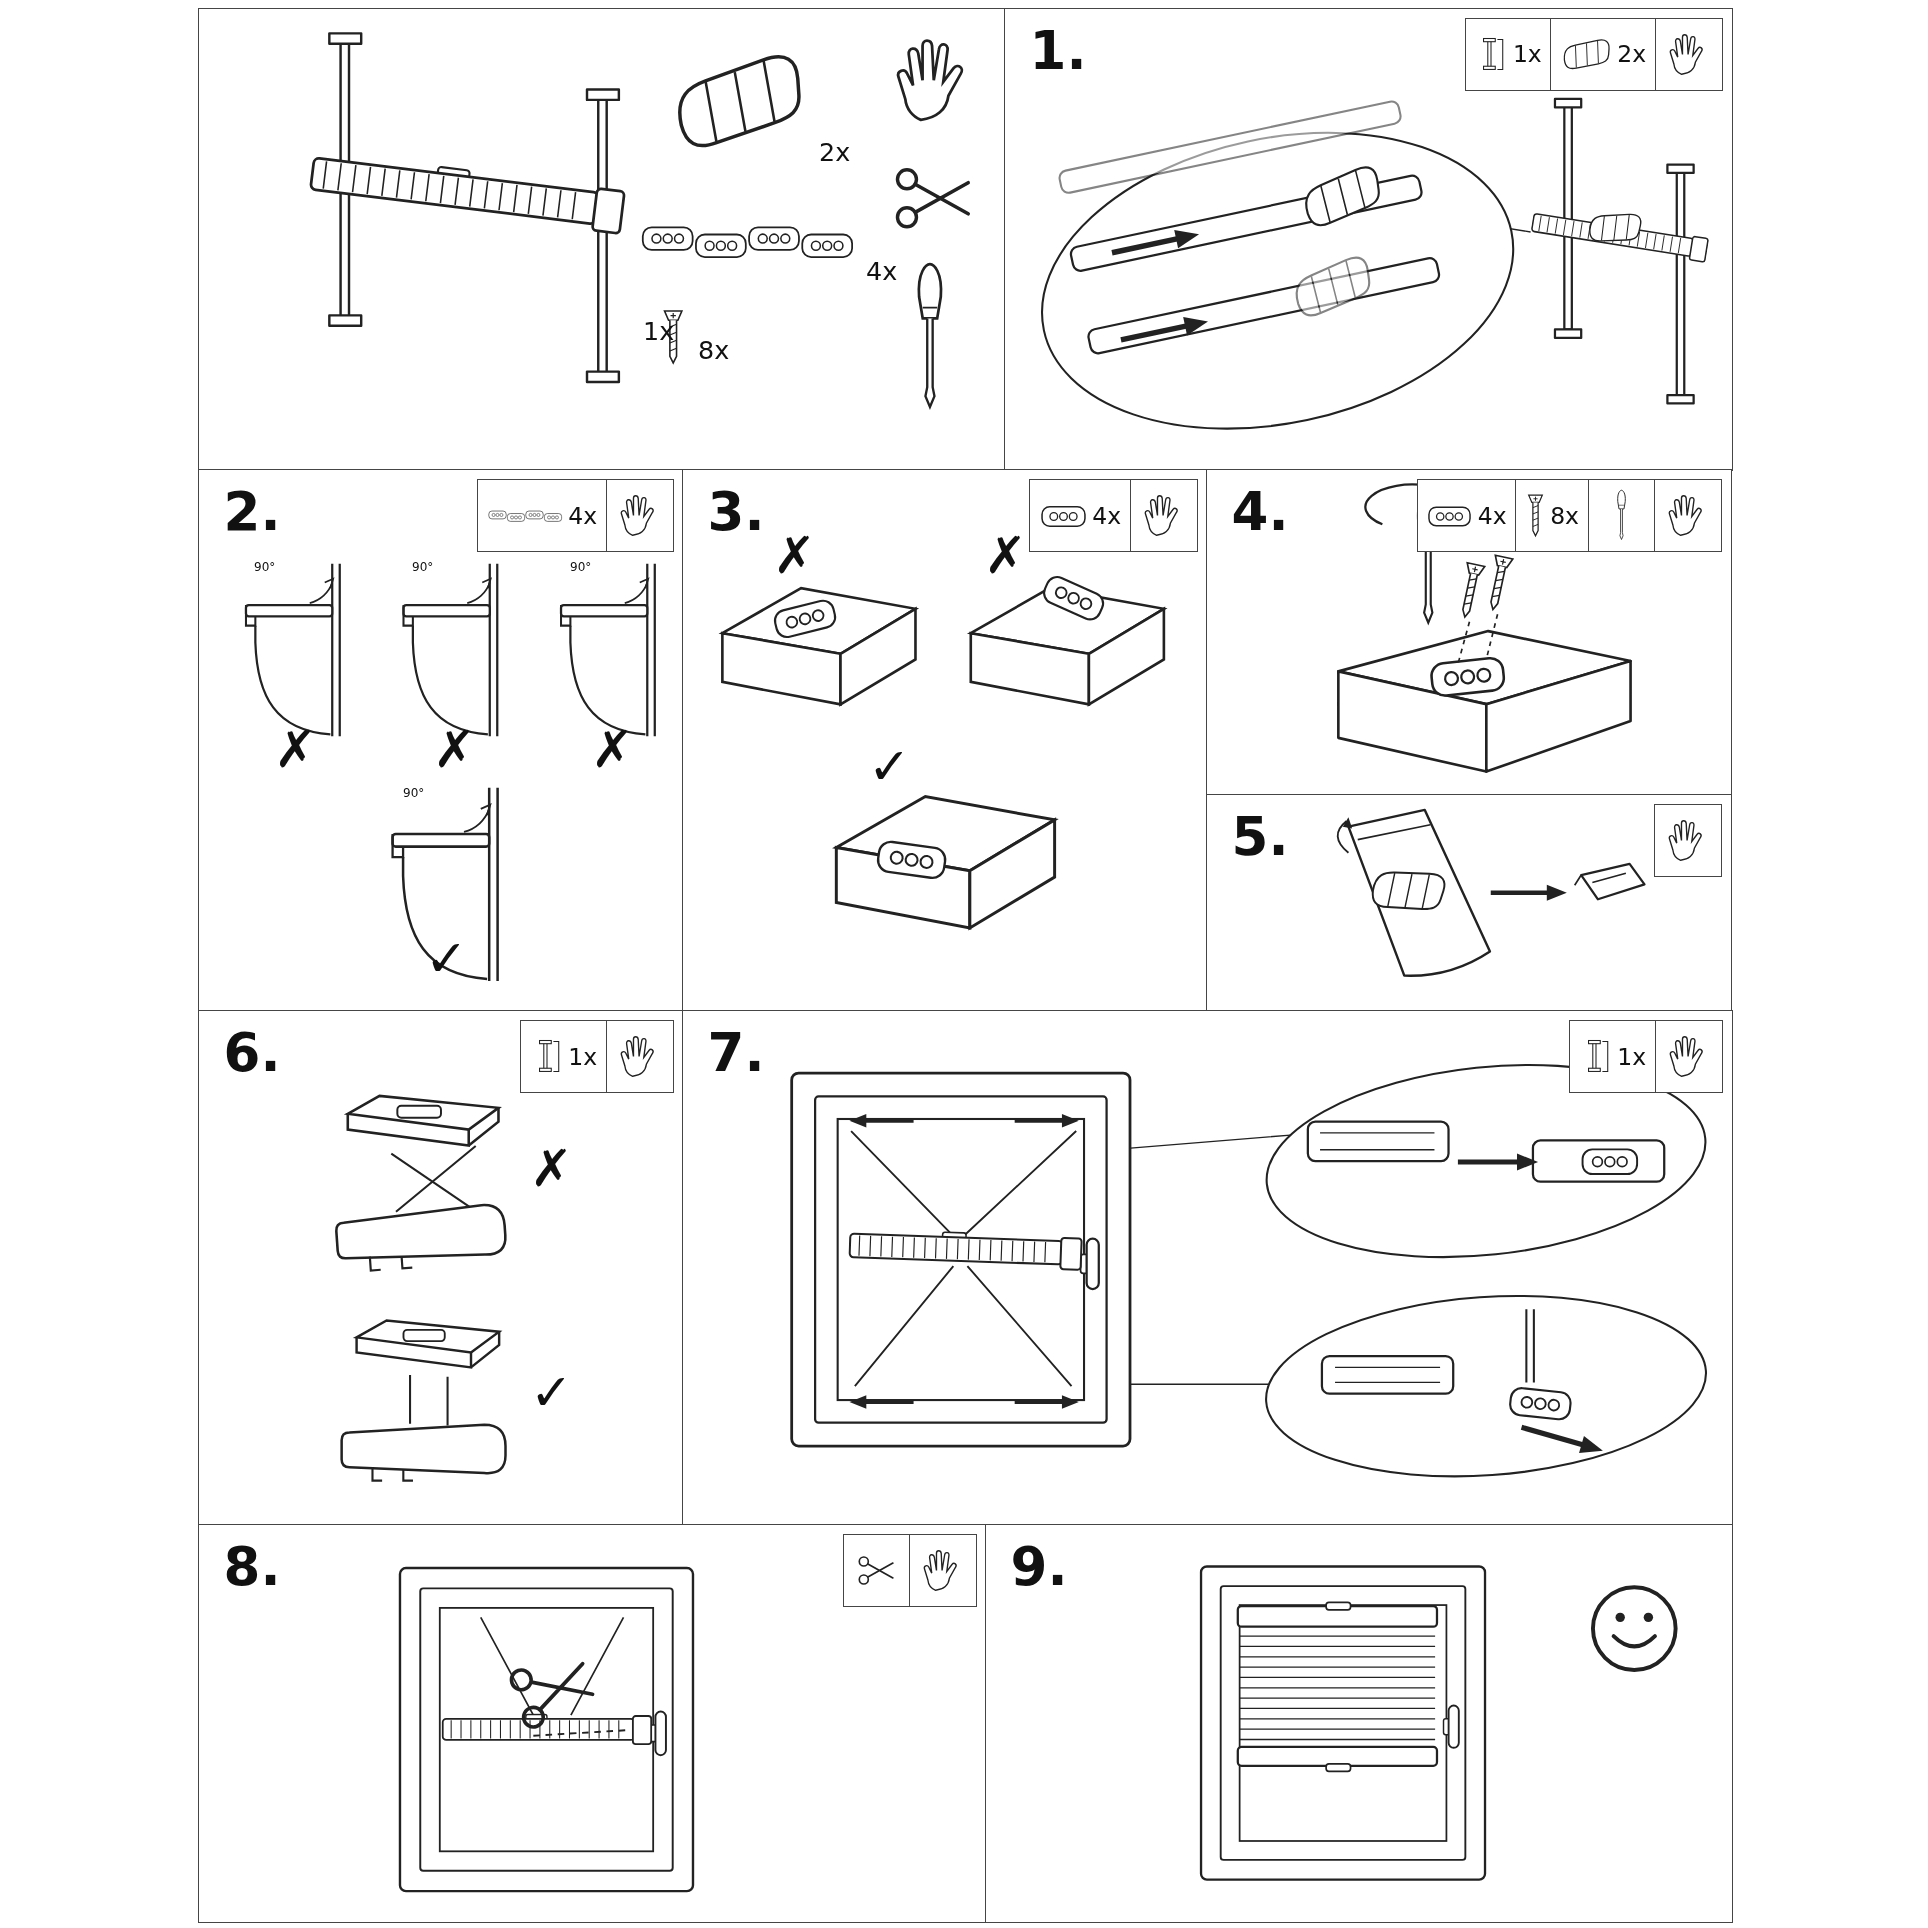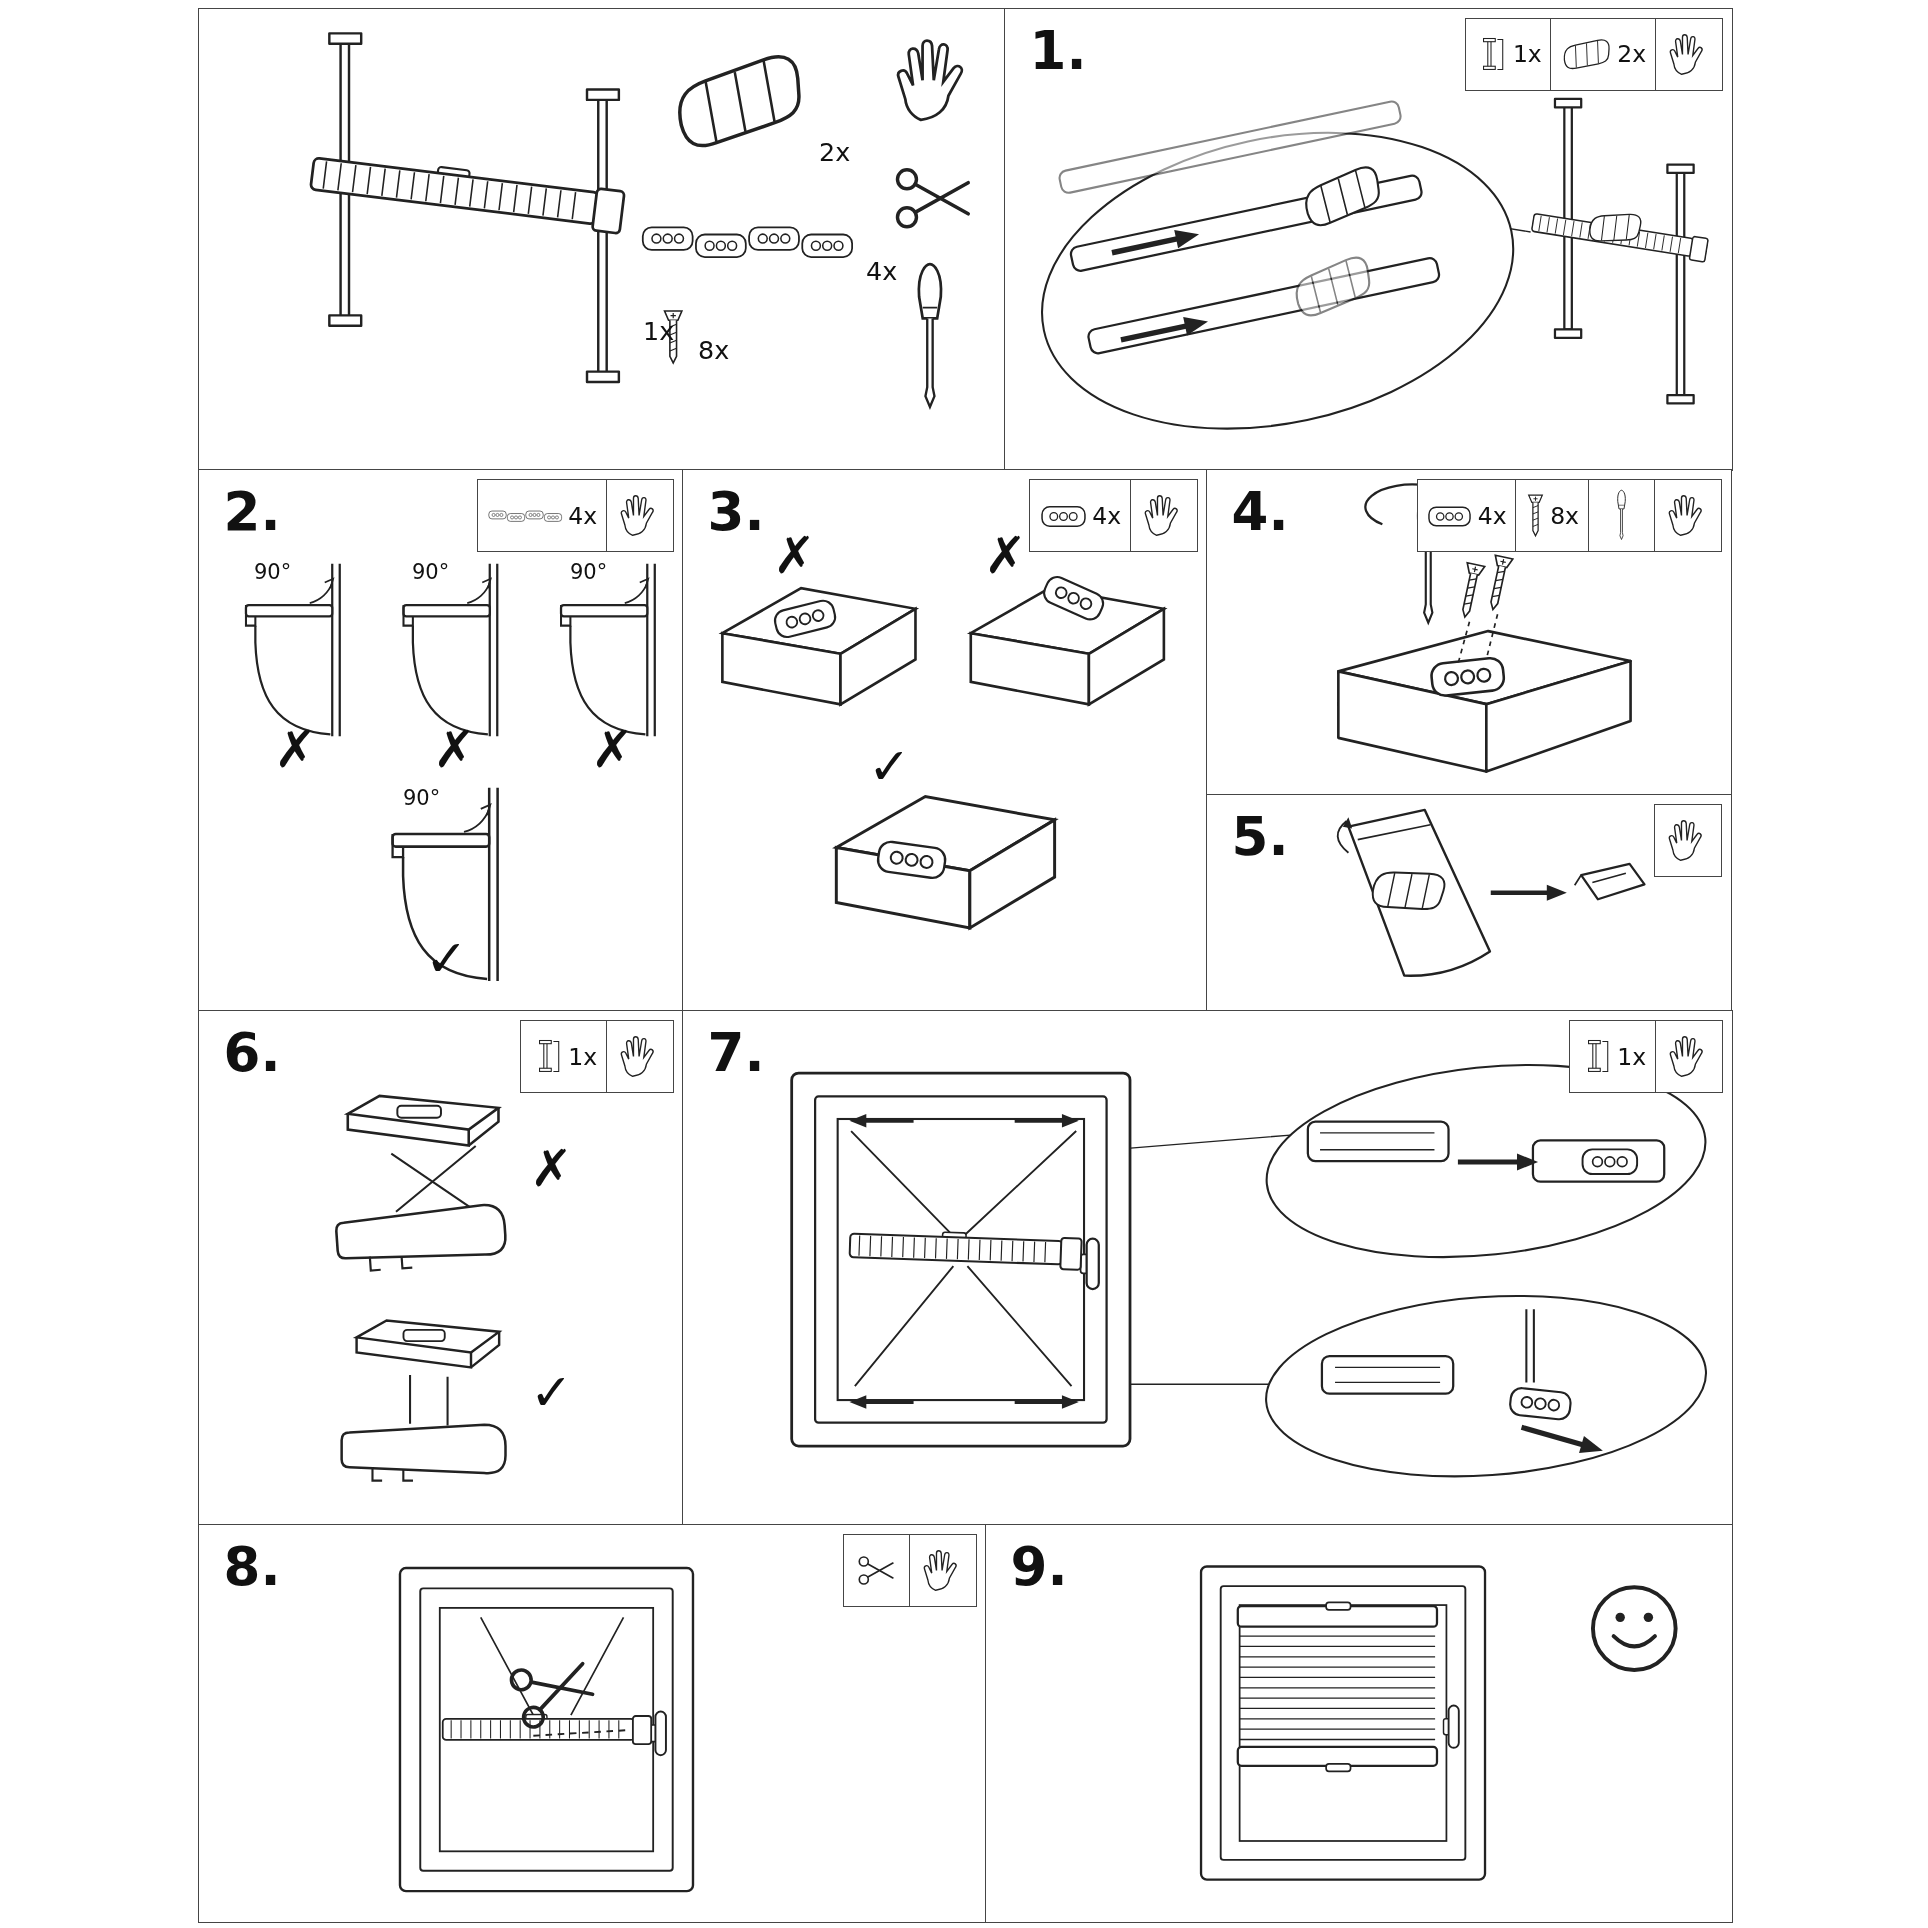--- a/index.html
+++ b/index.html
@@ -7,21 +7,21 @@
 #sheet{position:relative;width:1928px;height:1928px;background:#fff;
   font-family:"DejaVu Sans","Liberation Sans",sans-serif;color:#111;overflow:hidden}
 .panel{position:absolute;border:1.9px solid #454545;background:#fff}
 .step-num{position:absolute;top:11.3px;left:24.5px;font-size:53px;font-weight:700;z-index:3}
 .toolbox{position:absolute;top:9.4px;right:9.4px;display:flex;z-index:3}
 .tool-box{border:1.9px solid #454545;margin-left:-1.9px;min-width:68px;height:73px;
   display:flex;align-items:center;justify-content:center;gap:5.6px;padding:0 9.4px;background:#fff}
 .qty{font-size:23.5px}
 .art{position:absolute;left:0;top:0;width:100%;height:100%;z-index:1}
 .mark{position:absolute;font-size:51px;font-weight:700;line-height:1;z-index:2}
-.deg{position:absolute;font-size:21px;z-index:2}
+.deg{position:absolute;font-size:12px;z-index:2}
 .lbl{position:absolute;font-size:25.4px;z-index:2}
 </style>
 </head>
 <body>
 
 <div id="sheet">
 
 <svg width="0" height="0" style="position:absolute" aria-hidden="true">
   <symbol id="hand" viewBox="0 0 100 100">
     <path d="M34,96 C24,92 17,83 16,72 L8,46 C6,39 15,36 18,42 L25,56 L20,20 C19,12 29,11 31,19 L36,50 L36,10 C36,2 46,2 47,10 L49,50 L55,14 C56,6 66,7 65,15 L60,52 L72,36 C77,30 85,36 80,43 L66,68 C64,84 52,94 34,96 Z" fill="#fff" stroke="#222" stroke-width="3.2"></path>

